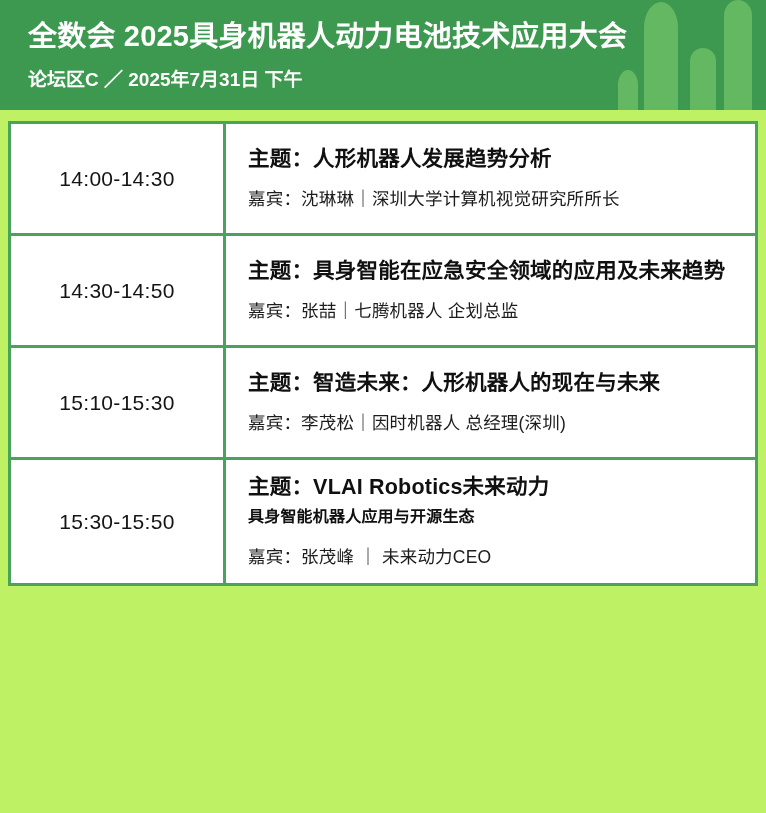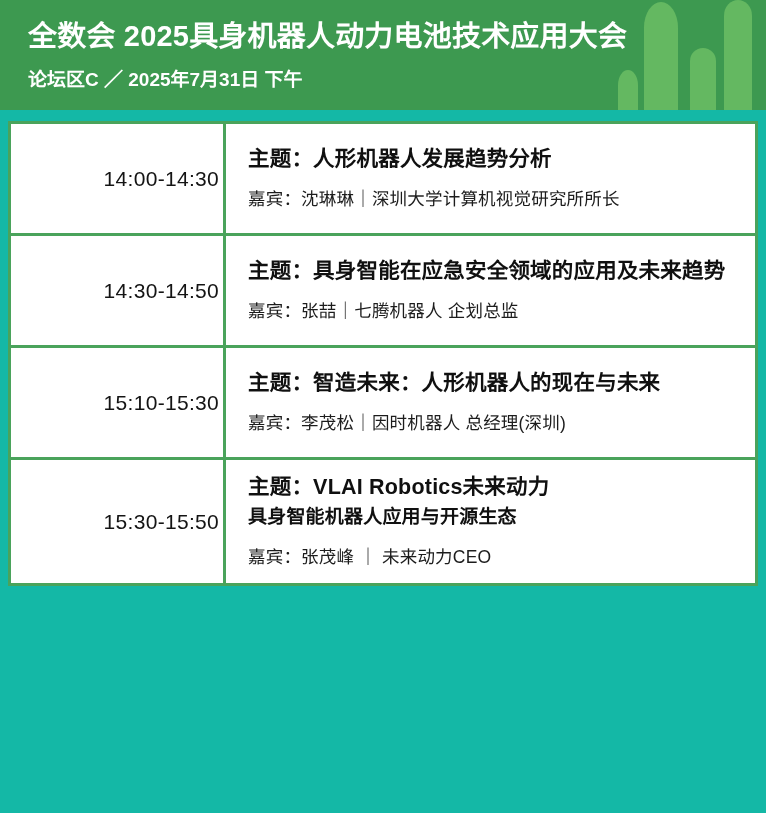--- a/index.html
+++ b/index.html
@@ -13,21 +13,21 @@
     height: 813px;
     overflow: hidden;
     font-family: "Liberation Sans", "DejaVu Sans", sans-serif;
     -webkit-font-smoothing: antialiased;
   }
 
   #page {
     position: relative;
     width: 766px;
     height: 813px;
-    background: #14b8a6;
+    background: #bef264;
     box-sizing: border-box;
   }
 
   
   .banner {
     position: relative;
     width: 766px;
     height: 110px;
     background: #3d9950;
     overflow: hidden;
@@ -89,21 +89,21 @@
     table-layout: fixed;
     background: #ffffff;
   }
   .schedule-table td {
     border: 3px solid #4aa35b;
     vertical-align: middle;
     background: #ffffff;
   }
   .col-time {
     width: 204px;
-    text-align: right;
+    text-align: center;
     font-size: 21px;
     font-weight: 500;
     color: #141414;
     letter-spacing: 0.3px;
     padding: 6px 4px;
   }
   .col-detail {
     padding: 12px 10px 12px 22px;
   }
   .row-h1 { height: 112px; }
@@ -111,21 +111,21 @@
 
   .topic {
     font-size: 21.5px;
     font-weight: bold;
     color: #101010;
     line-height: 30px;
     letter-spacing: 0.2px;
     margin: 0;
   }
   .topic-line2 {
-    font-size: 19px;
+    font-size: 16px;
     font-weight: bold;
     color: #101010;
     line-height: 30px;
     letter-spacing: 0.2px;
     margin: 0;
   }
   .guest {
     font-size: 17.5px;
     font-weight: normal;
     color: #1c1c1c;

